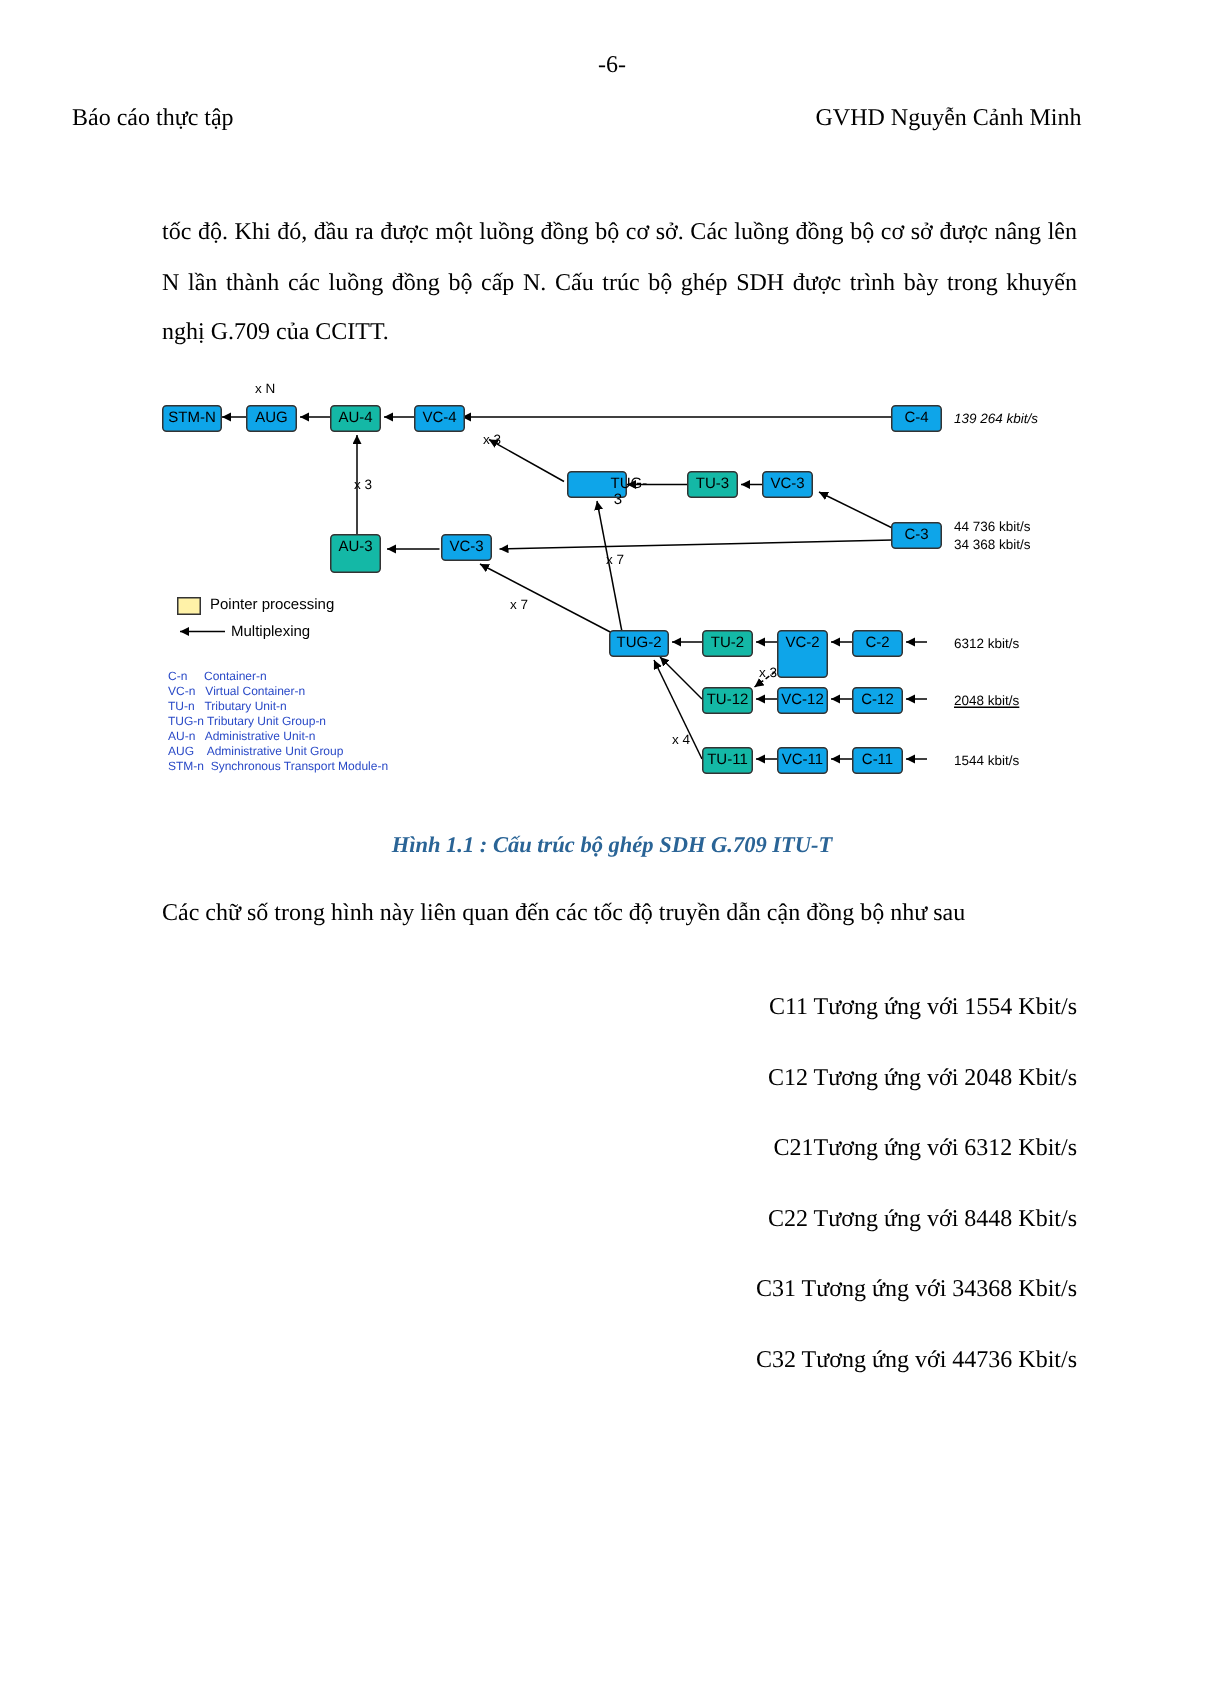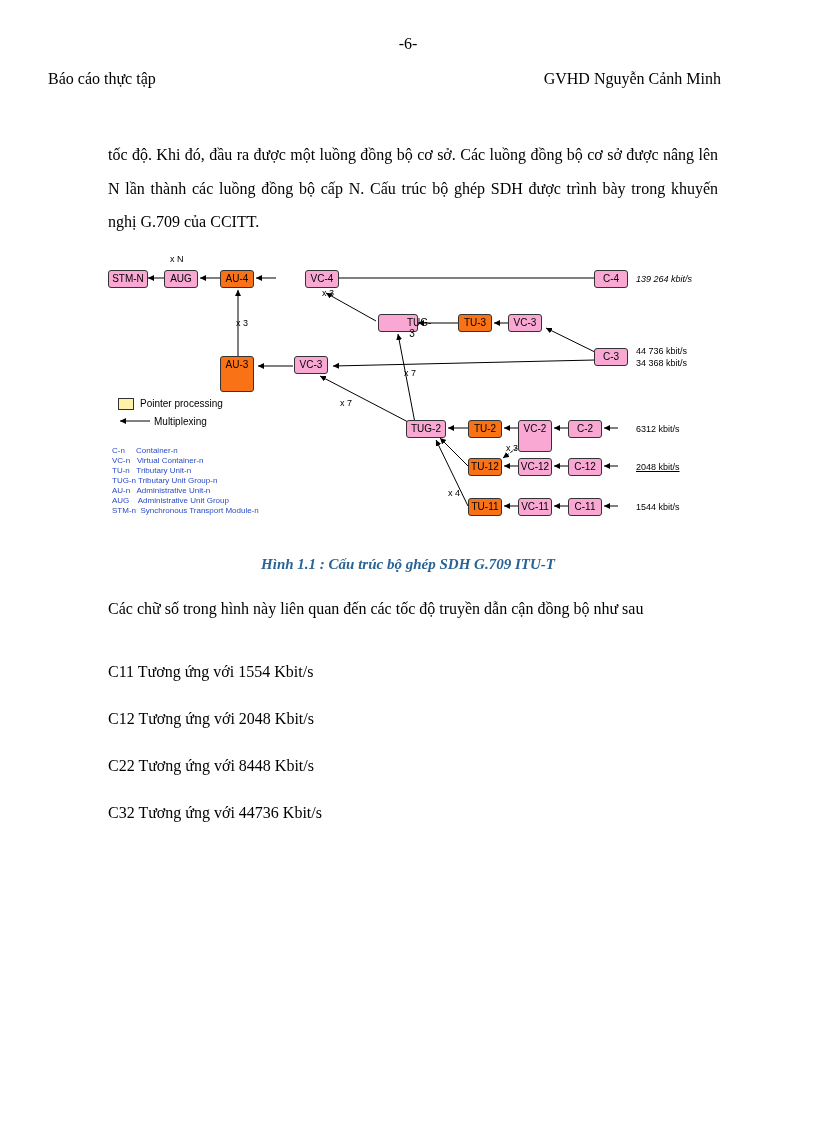--- a/index.html
+++ b/index.html
@@ -40,44 +40,45 @@
       left: 108px;
       width: 610px;
       line-height: 2.1;
       text-align: justify;
     }
     .list-lines {
       position: absolute;
       top: 660px;
       left: 108px;
       width: 610px;
+      text-align: right;
     }
     .list-lines p { margin-bottom: 23px; line-height: 1.5; }
 
     
     .diagram {
       position: absolute;
       top: 248px;
       left: 108px;
       width: 606px;
       height: 296px;
       font-family: Arial, sans-serif;
       font-size: 10px;
       color: #000;
     }
     .dbox {
       position: absolute;
       border: 1px solid #333;
       border-radius: 3px;
-      background: #f9a8d4;
+      background: #0ea5e9;
       text-align: center;
       padding-top: 2px;
       font-size: 10px;
     }
-    .yellow { background: #f97316; }
+    .yellow { background: #14b8a6; }
     .dlabel { position: absolute; font-size: 9px; }
     .rate { position: absolute; font-size: 9px; }
     .legend-square {
       position: absolute;
       width: 16px; height: 12px;
       background: #fff2a8;
       border: 1px solid #333;
     }
     .legend-text { position: absolute; font-size: 10px; }
     .glossary { position: absolute; font-size: 8px; color: #2a4ac7; line-height: 1.25; }
@@ -136,29 +137,29 @@
 
     <line x1="425" y1="188" x2="395" y2="210" stroke="#000" stroke-dasharray="3,2" marker-end="url(#arr)"></line>
 
     <line x1="42" y1="173" x2="12" y2="173" stroke="#000" marker-end="url(#arr)"></line>
   </svg>
 
   <div class="dlabel" style="left:62px;top:6px;">x N</div>
   <div class="dbox" style="left:0;top:22px;width:40px;height:18px;">STM-N</div>
   <div class="dbox" style="left:56px;top:22px;width:34px;height:18px;">AUG</div>
   <div class="dbox yellow" style="left:112px;top:22px;width:34px;height:18px;">AU-4</div>
-  <div class="dbox" style="left:168px;top:22px;width:34px;height:18px;margin-left:29px;">VC-4</div>
+  <div class="dbox" style="left:168px;top:22px;width:34px;height:18px;">VC-4</div>
   <div class="dbox" style="left:486px;top:22px;width:34px;height:18px;">C-4</div>
   <div class="rate" style="left:528px;top:26px;font-style:italic;">139 264 kbit/s</div>
 
   <div class="dbox" style="left:270px;top:66px;width:40px;height:18px;padding-left:28px;">TUG-3</div>
   <div class="dbox yellow" style="left:350px;top:66px;width:34px;height:18px;">TU-3</div>
   <div class="dbox" style="left:400px;top:66px;width:34px;height:18px;">VC-3</div>
 
-  <div class="dbox yellow" style="left:112px;top:108px;width:34px;height:36px;">AU-3</div>
+  <div class="dbox yellow" style="left:112px;top:108px;width:34px;height:26px;">AU-3</div>
   <div class="dbox" style="left:186px;top:108px;width:34px;height:18px;">VC-3</div>
   <div class="dbox" style="left:486px;top:100px;width:34px;height:18px;">C-3</div>
   <div class="rate" style="left:528px;top:98px;">44 736 kbit/s</div>
   <div class="rate" style="left:528px;top:110px;">34 368 kbit/s</div>
 
   <div class="dbox" style="left:298px;top:172px;width:40px;height:18px;">TUG-2</div>
   <div class="dbox yellow" style="left:360px;top:172px;width:34px;height:18px;">TU-2</div>
   <div class="dbox" style="left:410px;top:172px;width:34px;height:32px;">VC-2</div>
   <div class="dbox" style="left:460px;top:172px;width:34px;height:18px;">C-2</div>
   <div class="rate" style="left:528px;top:176px;">6312 kbit/s</div>
@@ -195,15 +196,17 @@
   </div>
 </div>
 
 <div class="figure-caption">Hình  1.1 : Cấu trúc bộ ghép SDH G.709 ITU-T</div>
 
 <div class="after-figure">     Các chữ số trong hình này liên quan đến các tốc độ truyền dẫn cận đồng bộ như sau</div>
 
 <div class="list-lines">
   <p>C11 Tương ứng với 1554 Kbit/s</p>
   <p>C12 Tương ứng với 2048 Kbit/s</p>
+  <p>C21Tương ứng với 6312 Kbit/s</p>
   <p>C22 Tương ứng với 8448 Kbit/s</p>
+  <p>C31 Tương ứng với 34368 Kbit/s</p>
   <p>C32 Tương ứng với 44736 Kbit/s</p>
 </div>
 
 </body></html>

